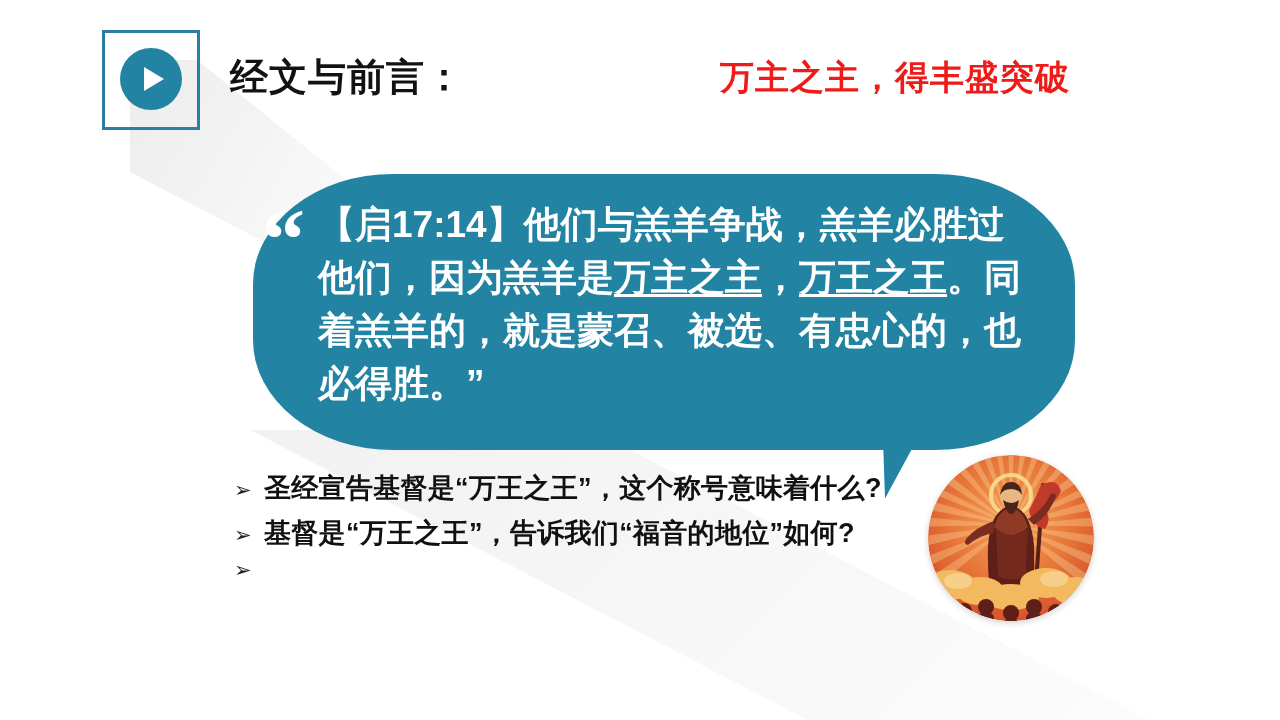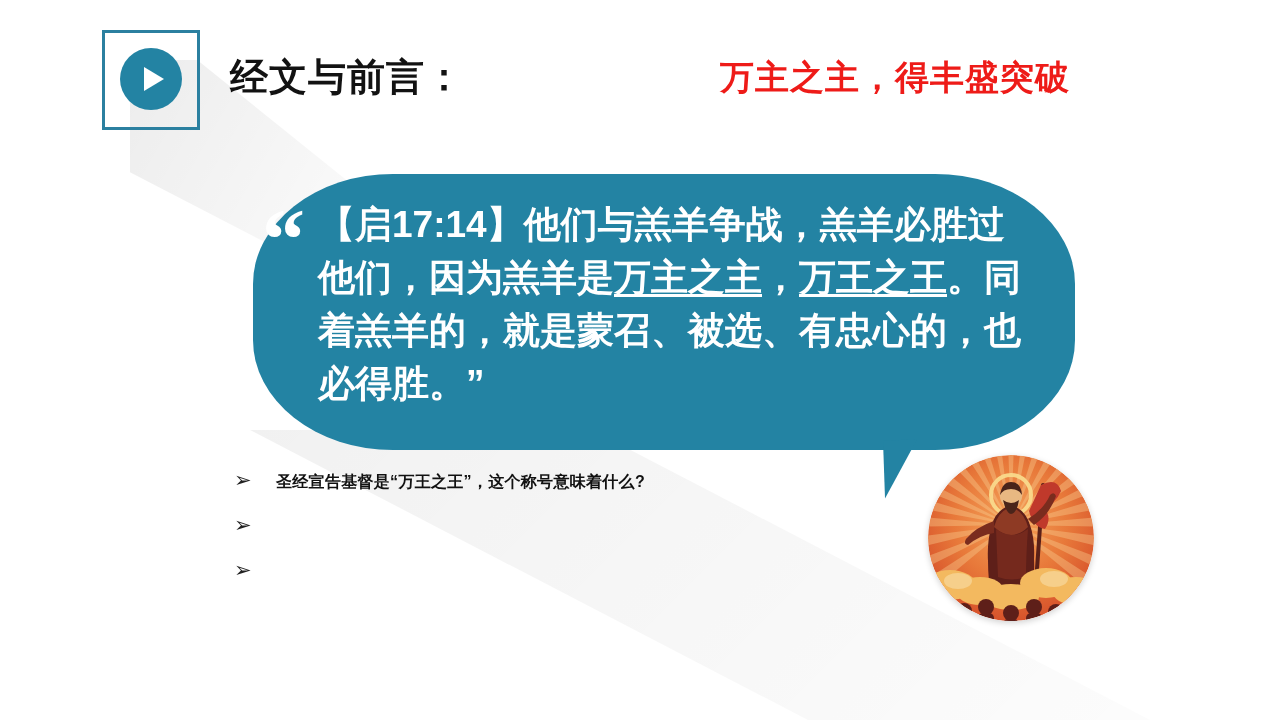--- a/index.html
+++ b/index.html
@@ -169,26 +169,25 @@
   }
   .bullet-marker {
     width: 30px;
     flex: 0 0 30px;
     font-size: 21px;
     color: #222222;
     font-family: "DejaVu Sans", sans-serif;
     line-height: 1;
   }
   .bullet-text {
-    font-size: 16px;
+    font-size: 27px;
     font-weight: bold;
     color: #111111;
     white-space: nowrap;
     letter-spacing: 0.3px;
-    margin-left: 12px;
   }
 
   
   #jesus-image {
     position: absolute;
     left: 928px;
     top: 455px;
     width: 166px;
     height: 166px;
     border-radius: 50%;
@@ -227,20 +226,21 @@
 
   <div id="bullet-list">
 
     <div class="bullet-row">
       <span class="bullet-marker">➢</span>
       <span class="bullet-text">圣经宣告基督是“万王之王”，这个称号意味着什么?</span>
     </div>
 
     <div class="bullet-row">
       <span class="bullet-marker">➢</span>
+      <span class="bullet-text">基督是“万王之王”，告诉我们“福音的地位”如何?</span>
     </div>
 
     <div class="bullet-row">
       <span class="bullet-marker">➢</span>
     </div>
   </div>
 
   <div id="jesus-image">
     <svg width="166" height="166" viewBox="0 0 166 166" xmlns="http://www.w3.org/2000/svg">
       <defs>

